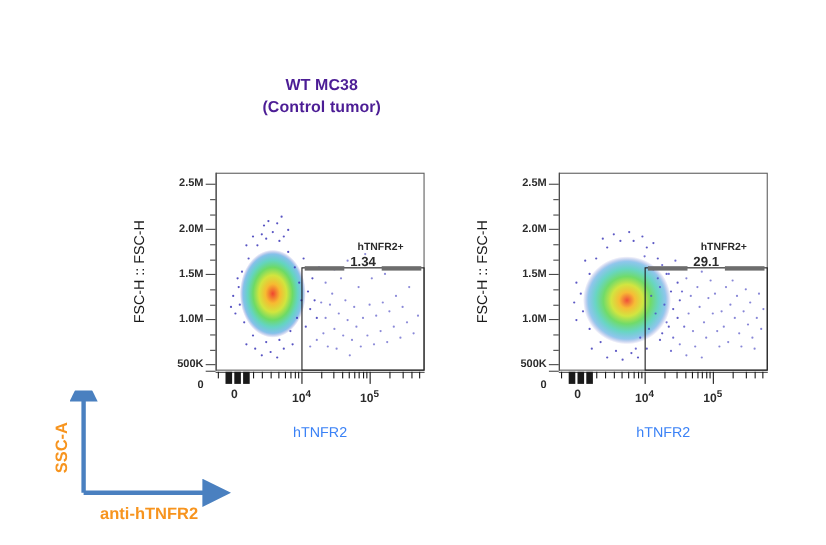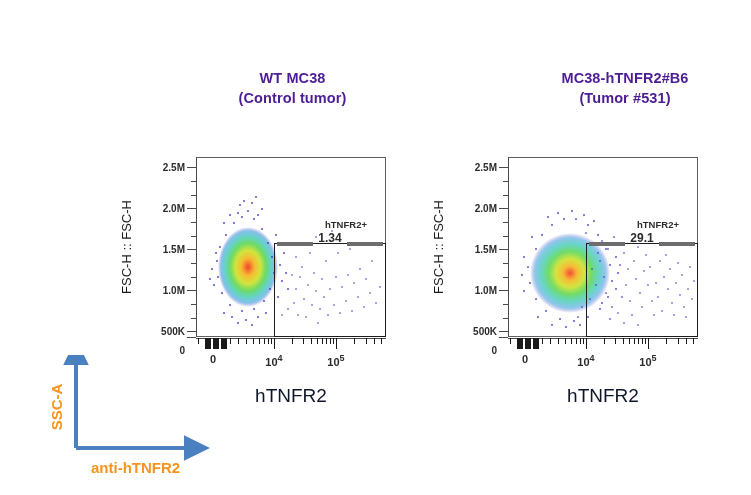--- a/index.html
+++ b/index.html
@@ -47,21 +47,21 @@
   .xtick{position:absolute;width:1.4px;background:#1a1a1a;top:0;}
   .xtick.major{height:11px;}
   .xtick.minor{height:6px;}
   .xtick.fat{width:6px;height:11px;}
   .xlabel{
     position:absolute;font-size:11px;color:#2b2b2b;font-weight:bold;
     white-space:nowrap;transform:translateX(-50%);
   }
   .xlabel sup{font-size:9px;color:#2b2b2b;}
   .xtitle{
-    position:absolute;font-size:19px;color:#0f172a;
+    position:absolute;font-size:13px;color:#3b82f6;
     white-space:nowrap;transform:translateX(-50%);
   }
 
   
   .gate{
     position:absolute;border:1.5px solid #1d1d1d;
     box-sizing:border-box;background:transparent;
   }
   .gate-handle{
     position:absolute;top:-2.5px;height:4px;background:#6d6d6d;
@@ -91,24 +91,20 @@
 </head>
 <body>
 
 <div class="fig">
 
   <div class="panel-title" style="left:185px;top:68px;width:215px;">
     <span>WT MC38</span>
     <span class="l2">(Control tumor)</span>
   </div>
 
-  <div class="panel-title" style="left:500px;top:68px;width:250px;">
-    <span>MC38-hTNFR2#B6</span>
-    <span class="l2">(Tumor #531)</span>
-  </div>
 
   <div class="plot" style="left:196px;top:157px;width:190px;height:180px;">
 
     <div class="frame" style="width:190px;height:180px;"></div>
 
     <div class="yaxis" style="left:0;height:180px;"></div>
     <div class="ytick major" style="top:10px;"></div>
     <div class="ylabel" style="top:10px;">2.5M</div>
     <div class="ytick minor" style="top:24px;"></div>
     <div class="ytick minor" style="top:38px;"></div>

